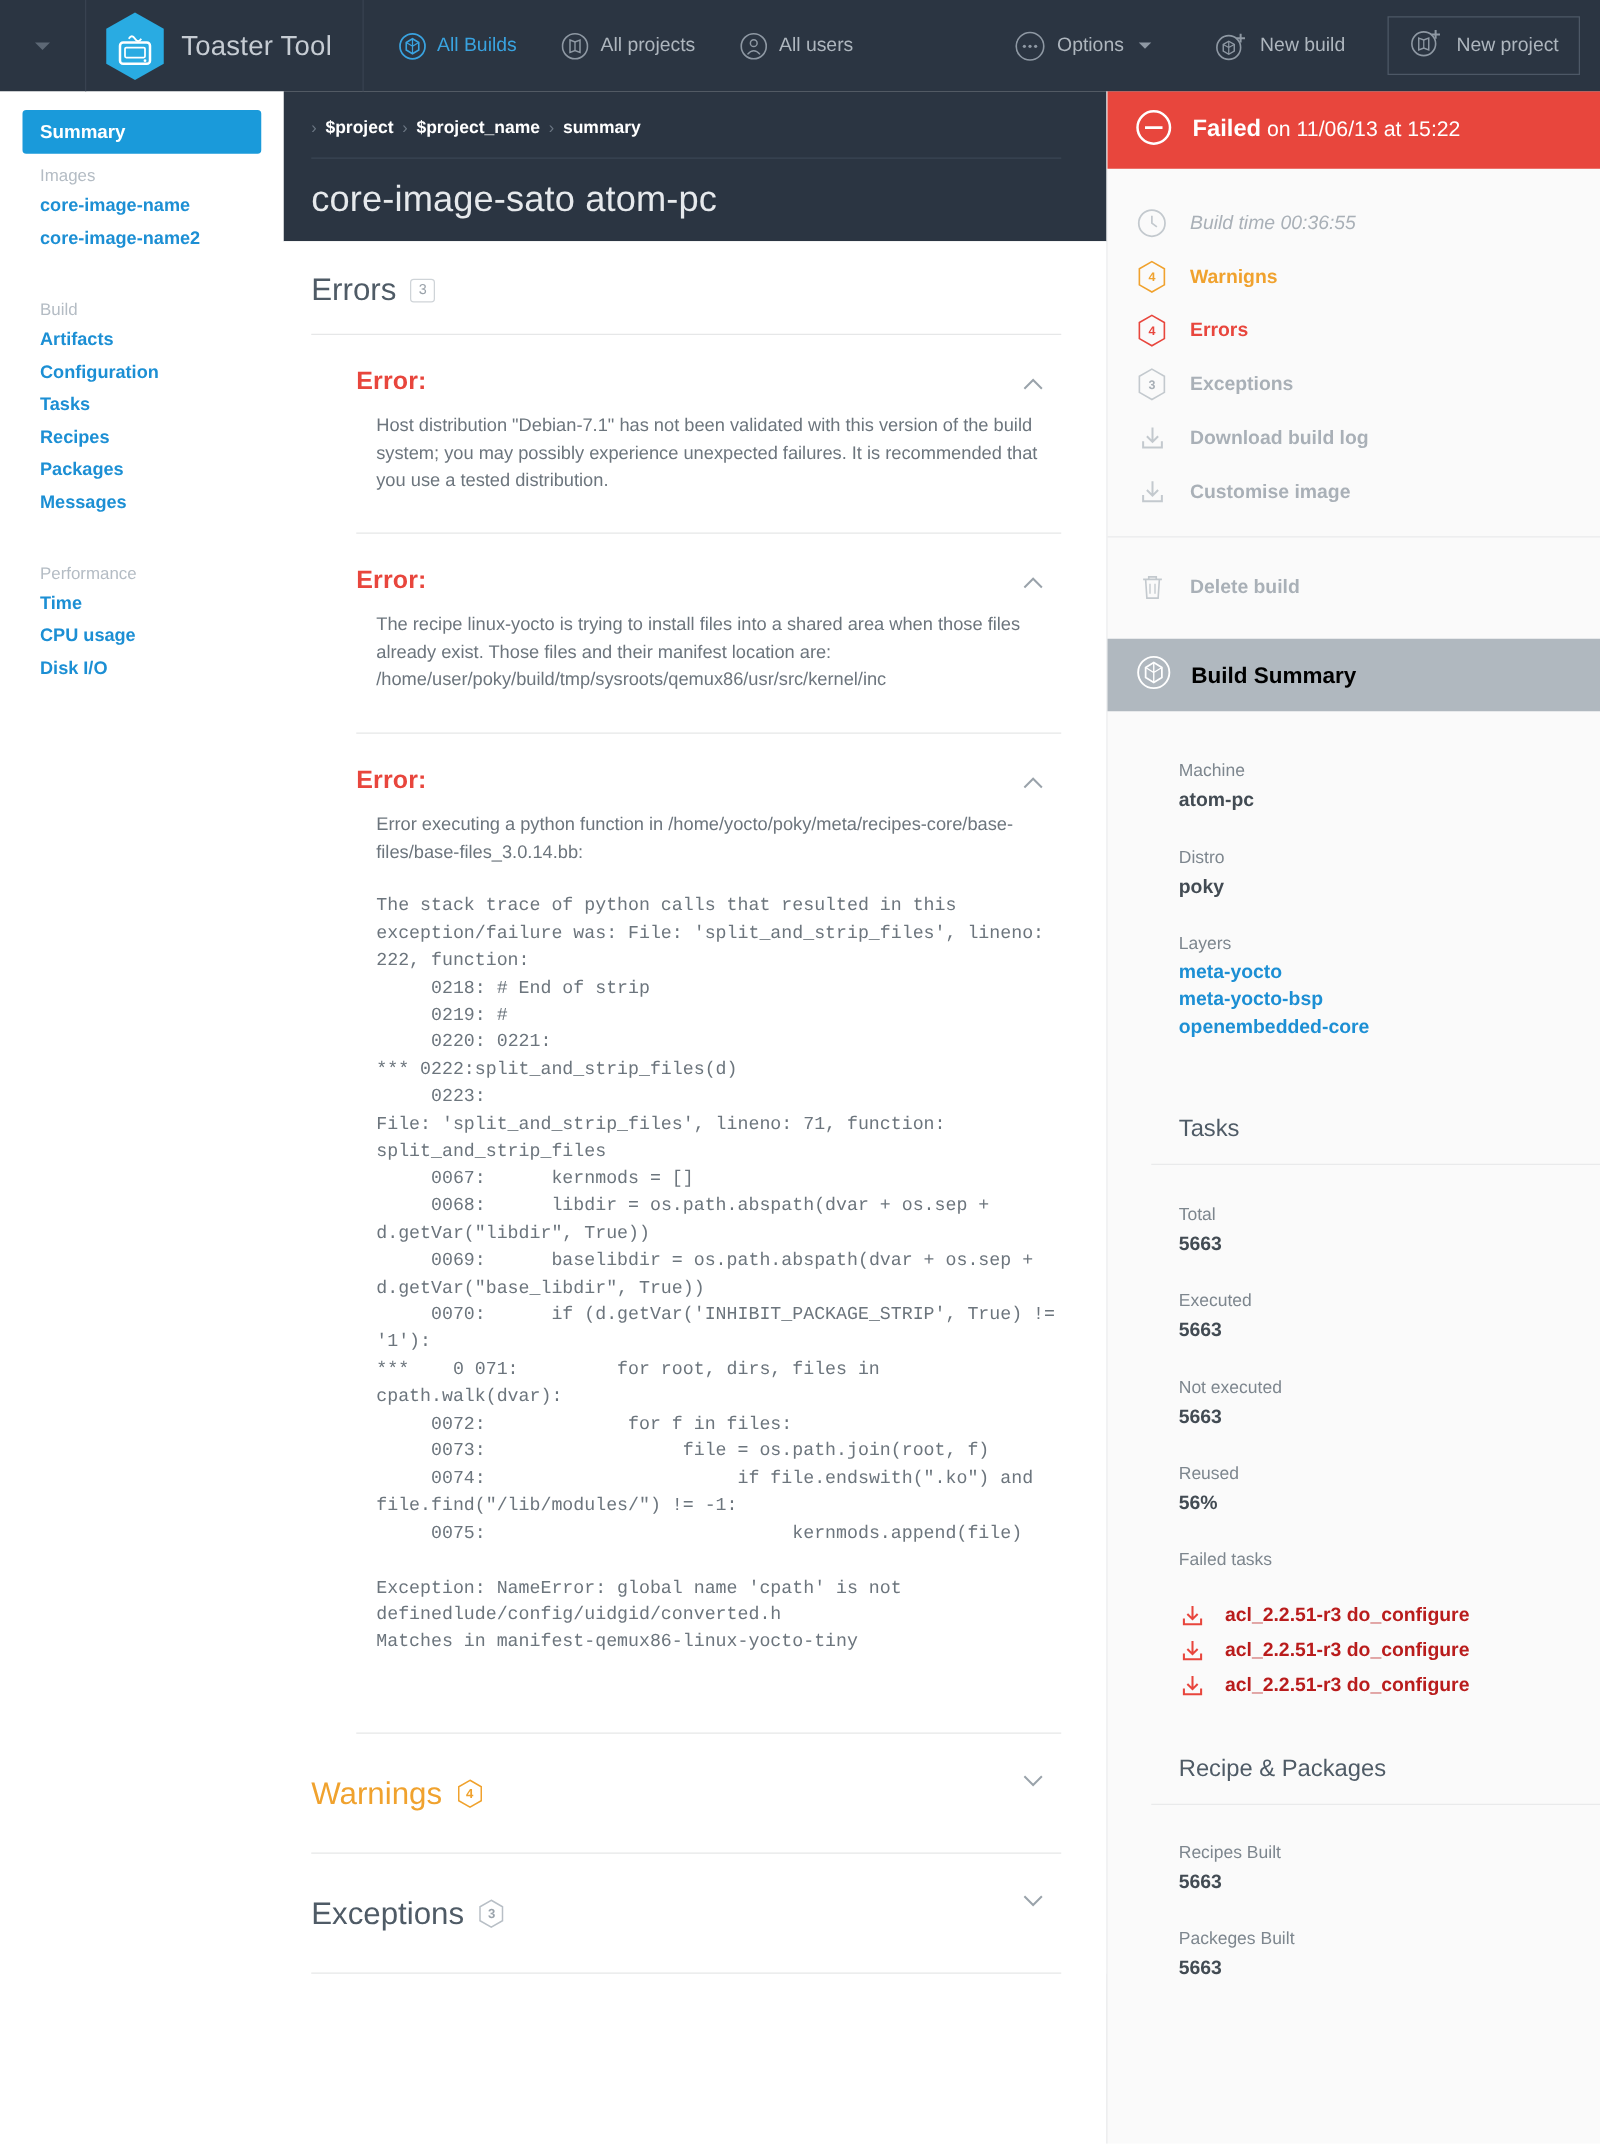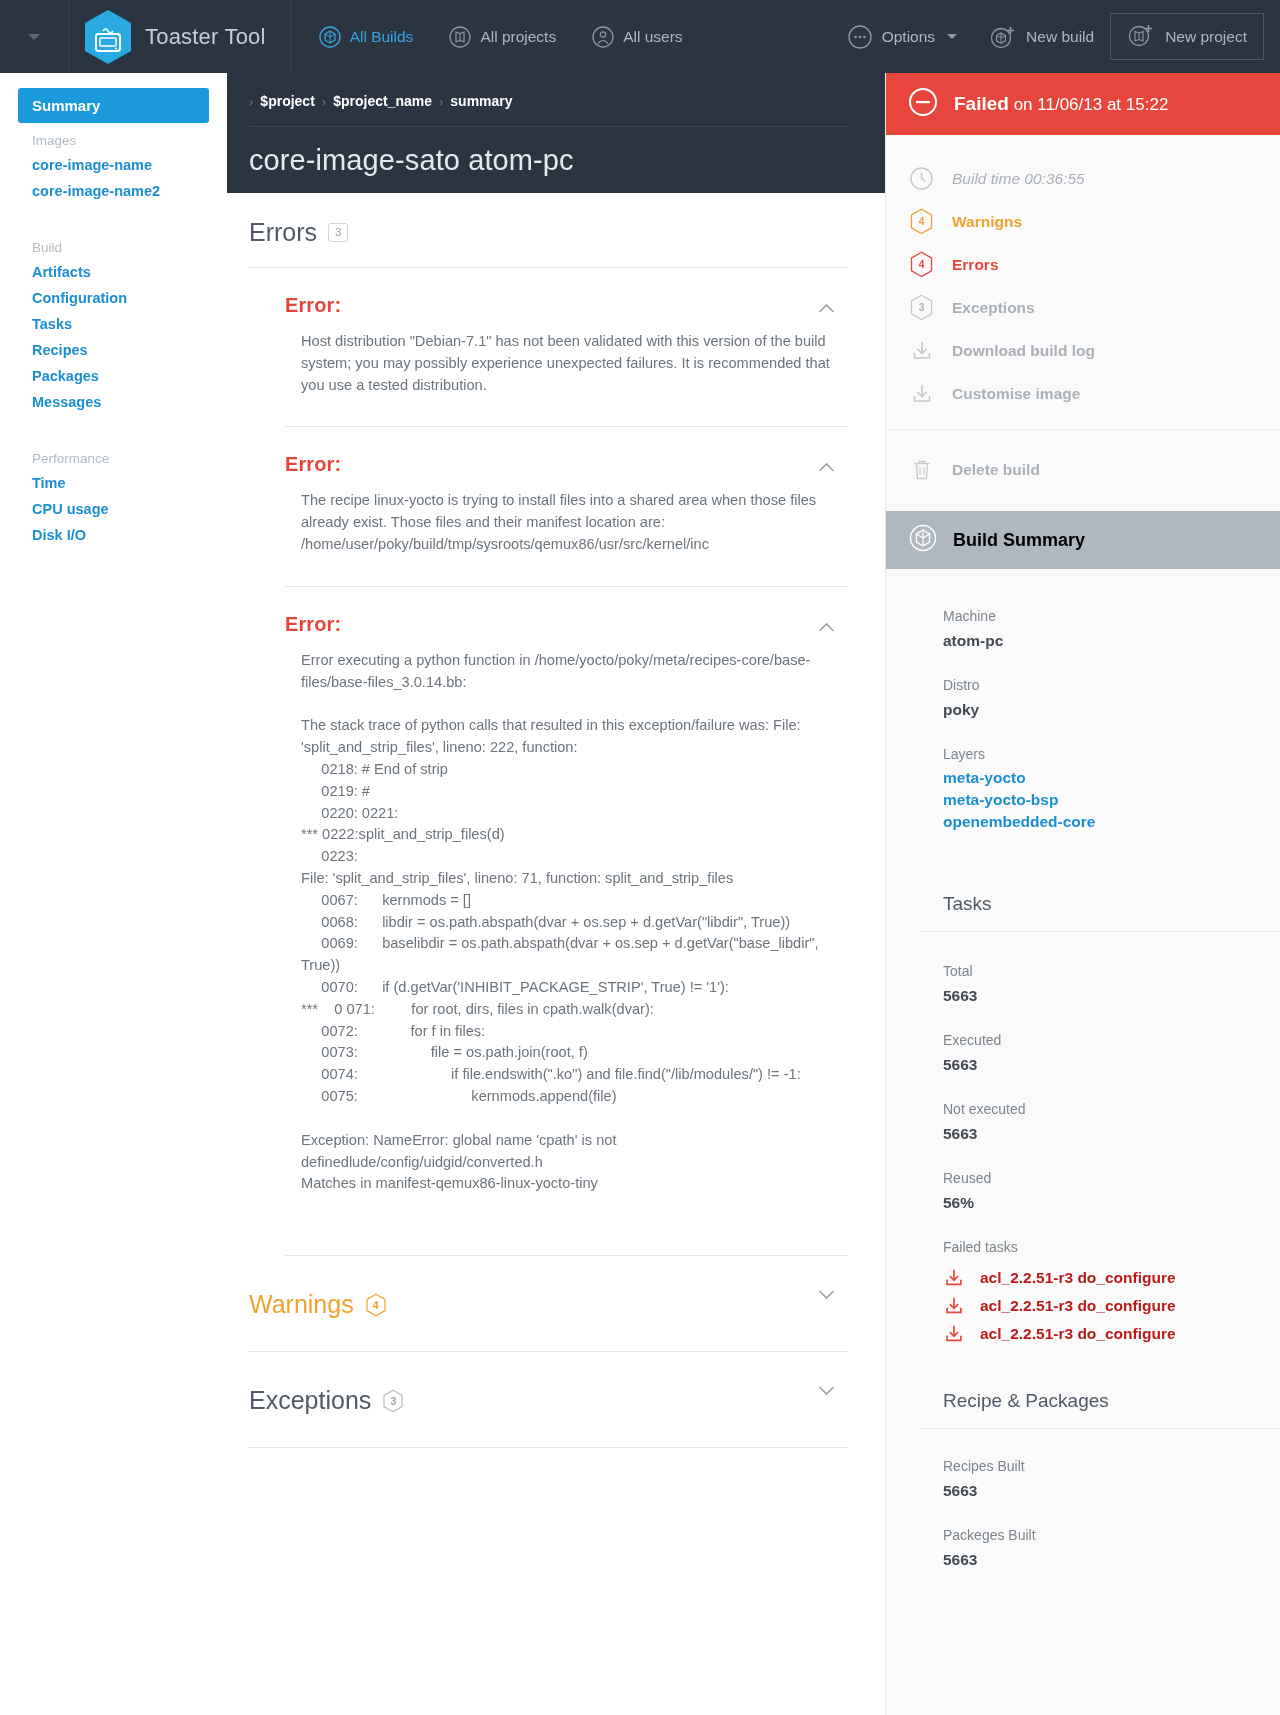--- a/index.html
+++ b/index.html
@@ -54,21 +54,21 @@
     padding: 0 18px;
     color: #aeb6be;
     font-size: 15.5px;
     height: 73px;
     white-space: nowrap;
   }
   .navlink.active { color: #39a3e0; }
   .navlink .ico { display:flex; align-items:center; }
   .nav-right {
     display: flex; align-items: center;
-    position: absolute; right: 16px; top: 0; height: 73px; gap: 0;
+    position: absolute; right: 16px; top: 0; height: 73px; gap: 18px;
   }
   .nav-right .navlink { padding: 0 16px; }
   .btn-outline {
     border: 1px solid #4d5866;
     height: 47px;
     display: flex; align-items: center; gap: 10px;
     padding: 0 16px;
     color: #aeb6be;
     font-size: 15.5px;
     white-space: nowrap;
@@ -162,21 +162,21 @@
   .err-block:last-of-type { border-bottom: 1px solid #e6e7e8; }
   .err-label {
     color: #e8463d; font-size: 20px; font-weight: bold;
     margin-bottom: 14px; letter-spacing: .1px;
   }
   .err-body {
     font-size: 14.6px; line-height: 21.8px; color: #6c757d;
     padding-left: 16px; max-width: 600px;
   }
   .err-body.wide { max-width: 620px; }
-  .trace { white-space: pre-wrap; }
+  .trace { white-space: pre-wrap; font-family: Liberation Mono, monospace; }
   .chev {
     position: absolute; right: 14px; top: 32px;
     color: #9aa3ab; font-size: 15px;
   }
   .chev.down { top: 30px; }
 
   .collapsed-sect {
     display:flex; align-items:center; gap: 11px;
     padding: 34px 0 32px 0;
     border-bottom: 1px solid #e6e7e8;
@@ -580,21 +580,21 @@
       <div class="bs-gap"></div>
       <div class="bs-key">Executed</div>
       <div class="bs-val">5663</div>
       <div class="bs-gap"></div>
       <div class="bs-key">Not executed</div>
       <div class="bs-val">5663</div>
       <div class="bs-gap"></div>
       <div class="bs-key">Reused</div>
       <div class="bs-val">56%</div>
       <div class="bs-gap"></div>
-      <div class="bs-key" style="margin-bottom:4px">Failed tasks</div>
+      <div class="bs-key" style="margin-bottom:19px">Failed tasks</div>
 
       <div class="failed-row">
         <span class="dl-ico">
           <svg width="22" height="22" viewBox="0 0 24 24">
               <path d="M12 3 L12 14 M7.5 10 L12 14.5 L16.5 10" fill="none" stroke="#e8463d" stroke-width="1.8"></path>
               <path d="M4.5 14 L4.5 19 L19.5 19 L19.5 14" fill="none" stroke="#e8463d" stroke-width="1.8"></path>
             </svg>
         </span>
         <span>acl_2.2.51-r3 do_configure</span>
       </div>

